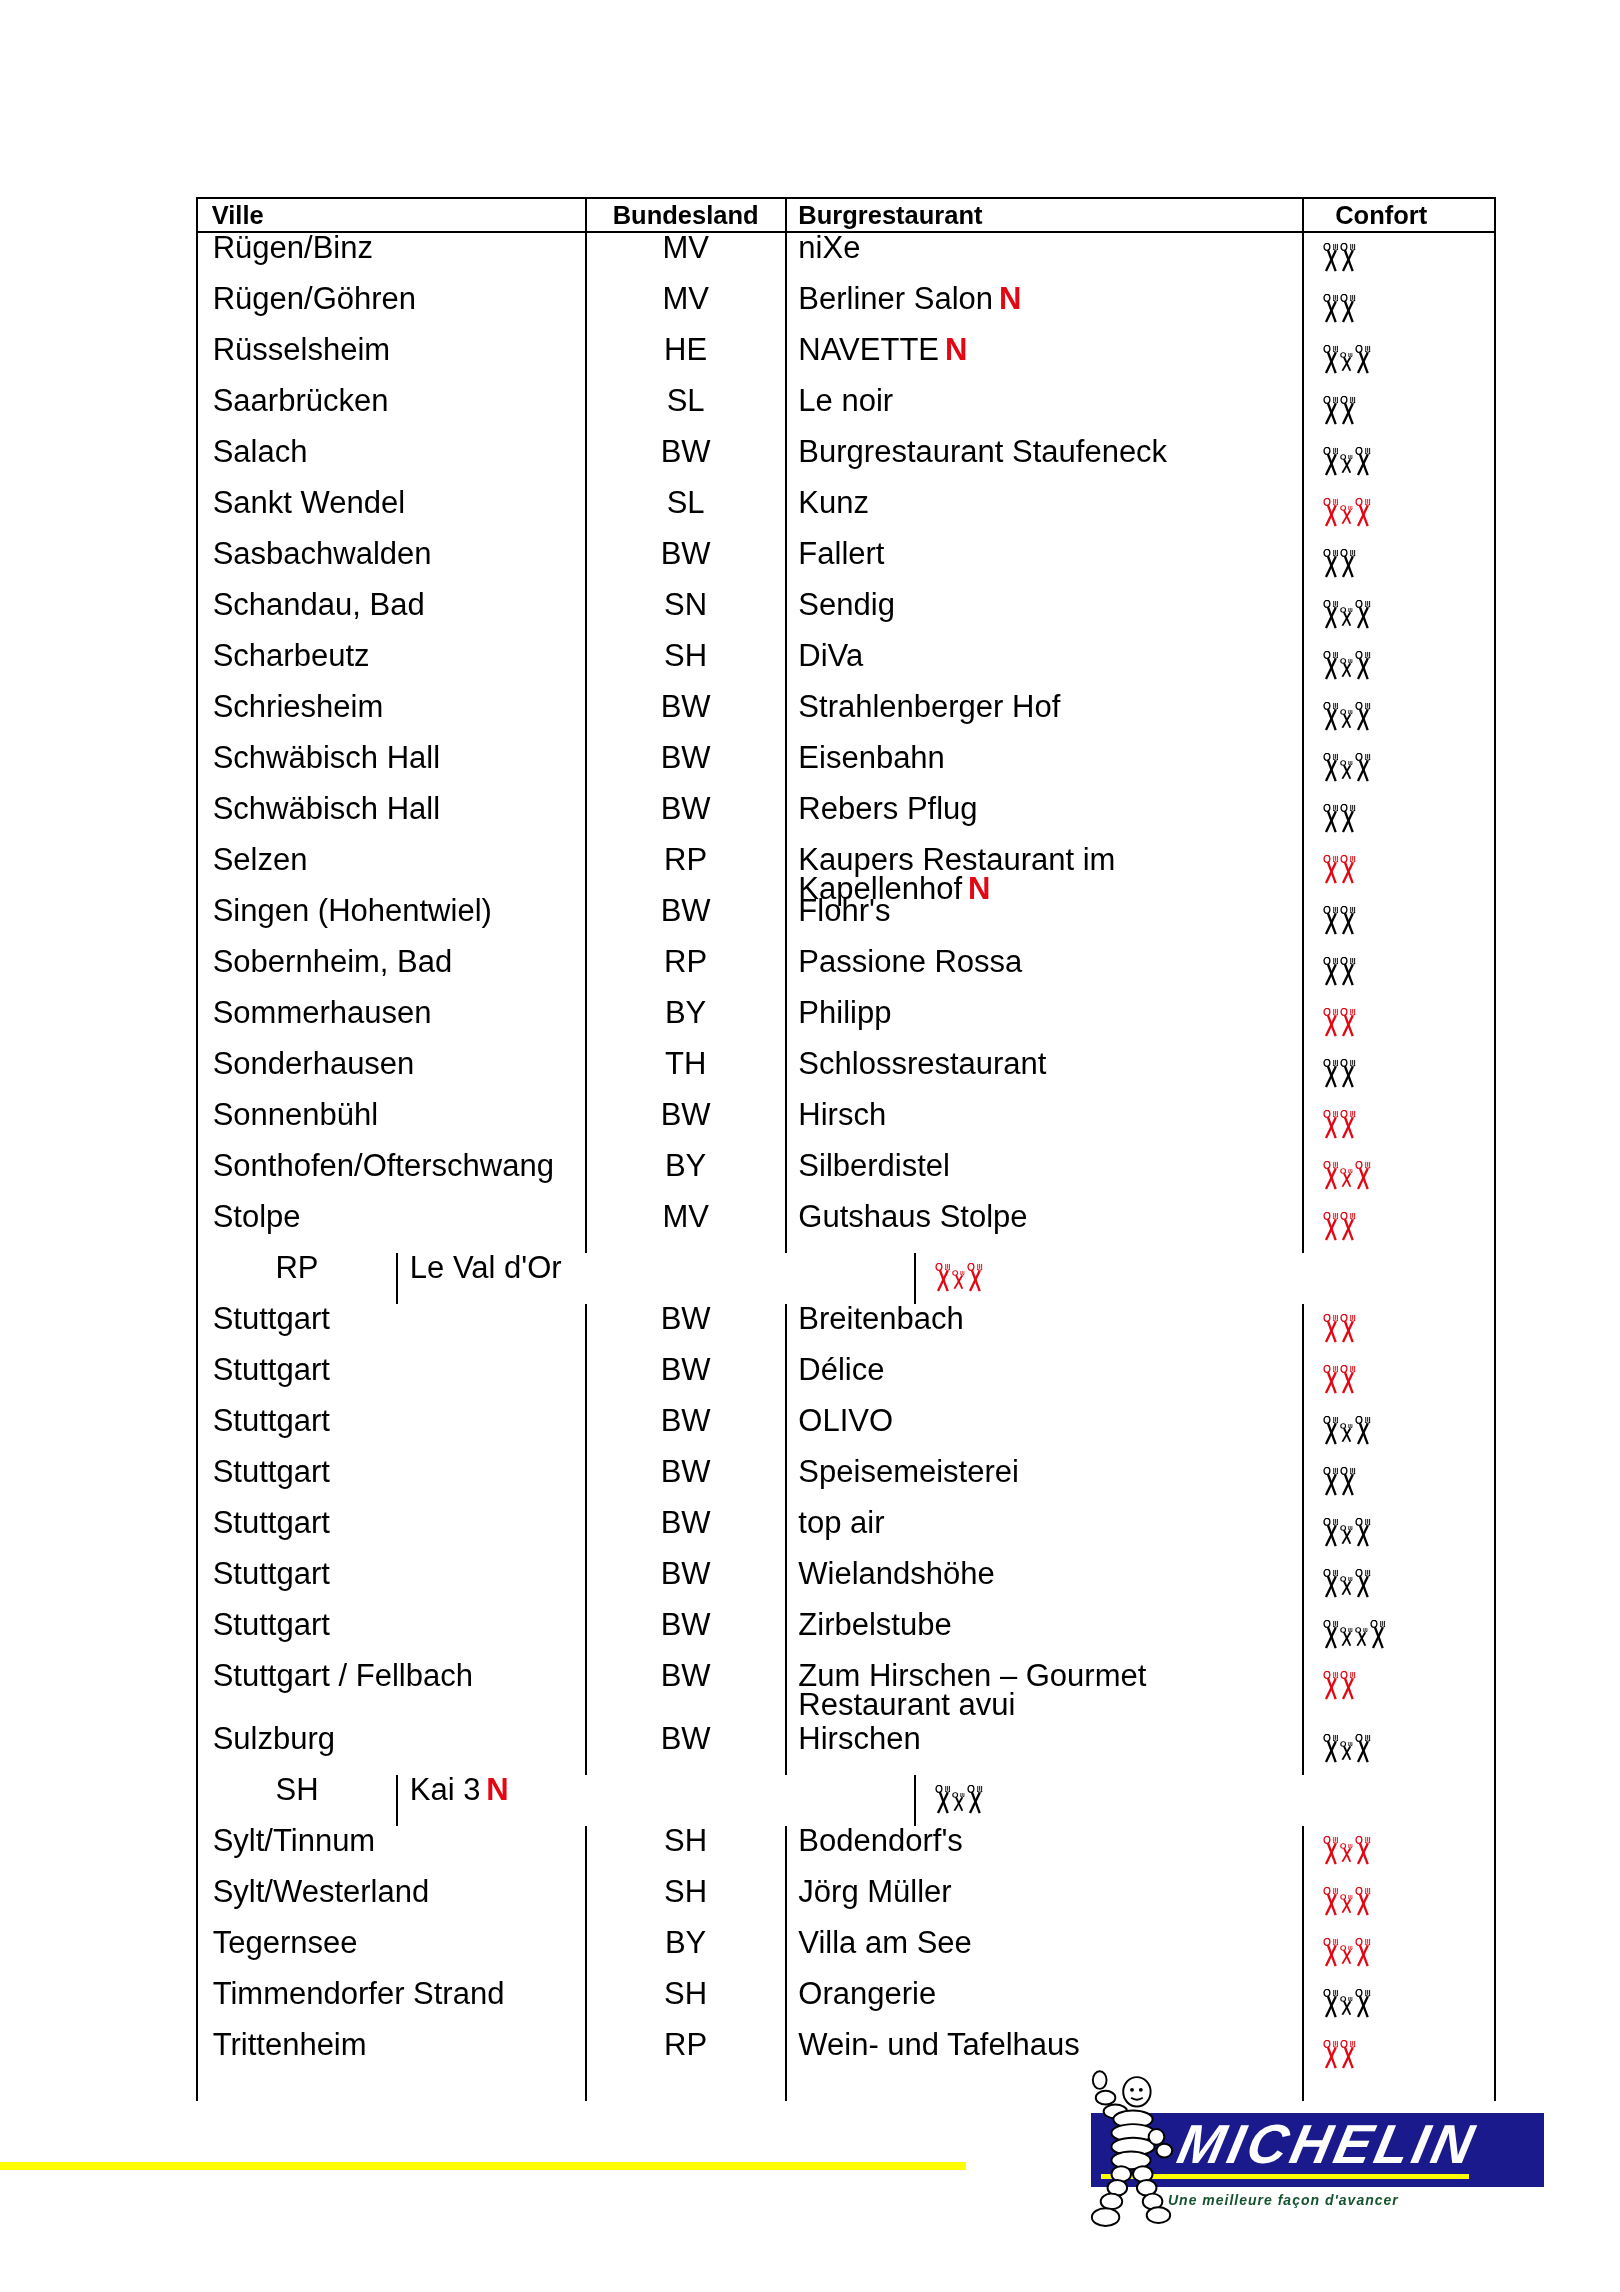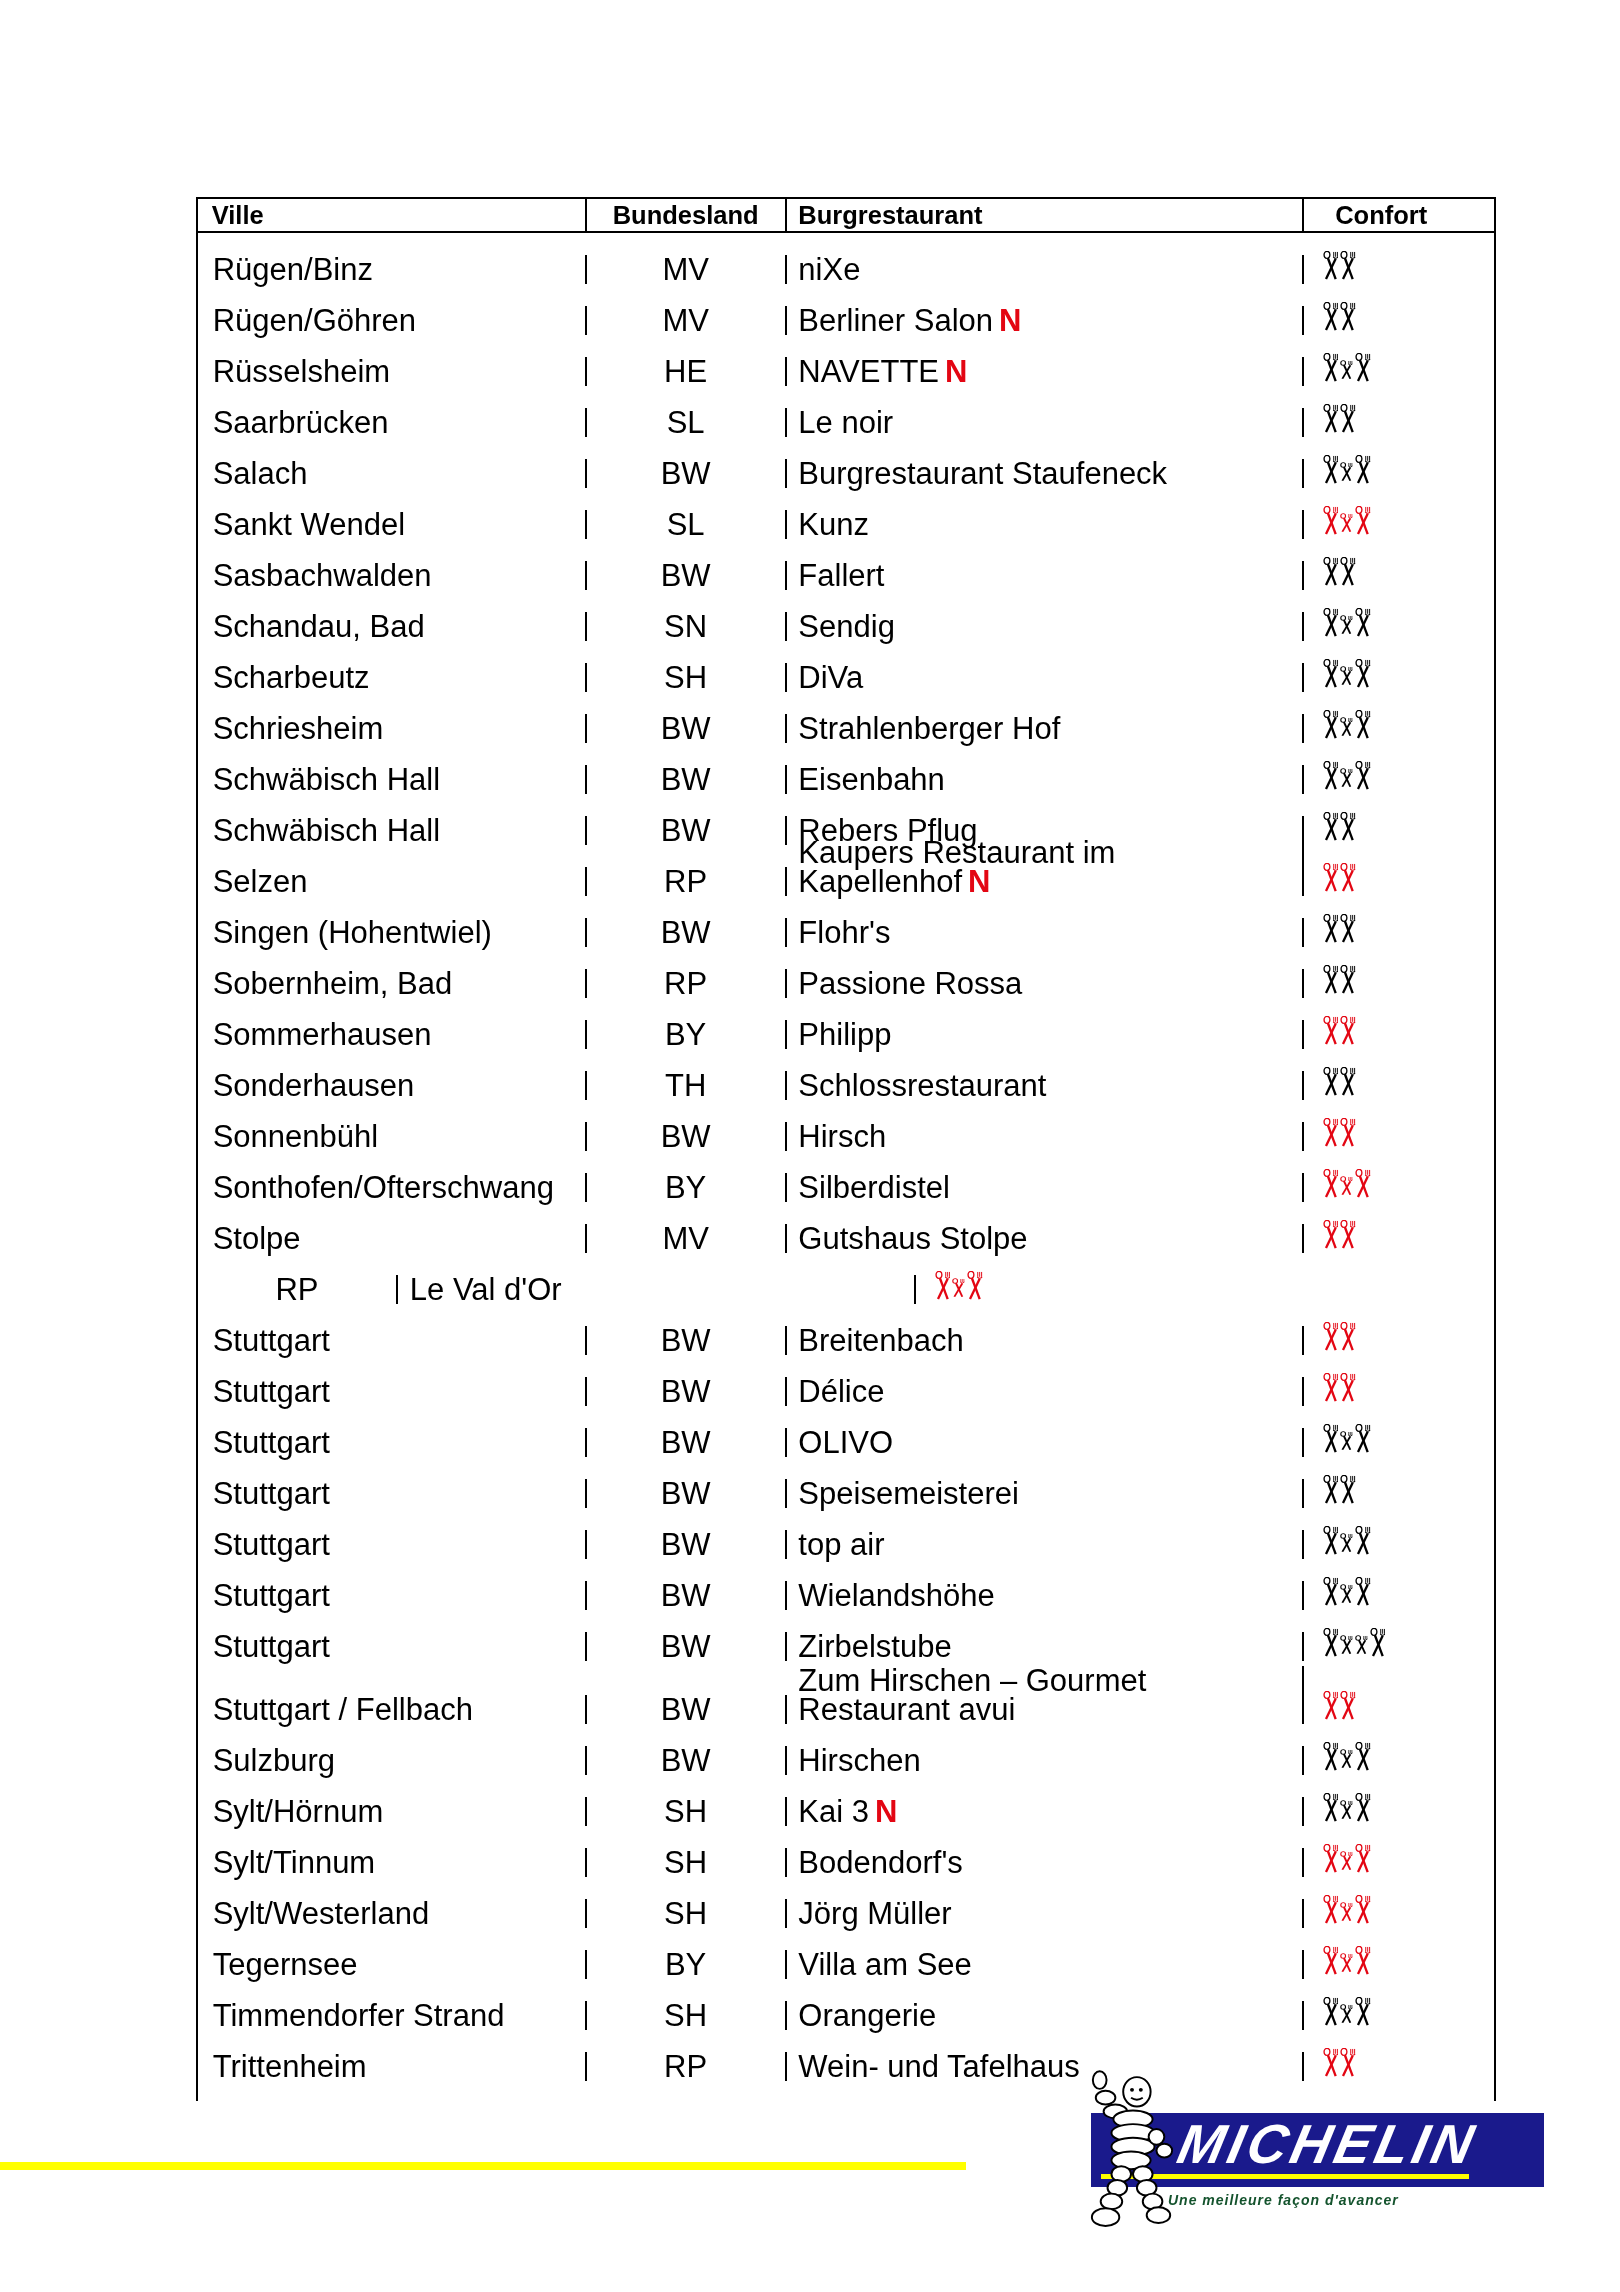--- a/index.html
+++ b/index.html
@@ -1,21 +1,21 @@
 <!DOCTYPE html>
 <html><head>
 <meta charset="utf-8">
 <style>
   html, body { margin: 0; padding: 0; background: #ffffff; }
   body { width: 1620px; height: 2293px; position: relative; overflow: hidden;
          font-family: "Liberation Sans", sans-serif; color: #000; }
 
   #tbl { position: absolute; left: 196px; top: 197px; width: 1296px;
          border-left: 2px solid #000; border-right: 2px solid #000; border-top: 2px solid #000; }
-  .trow { display: flex; position: relative; align-items: flex-end; }
+  .trow { display: flex; position: relative; }
   .cell { box-sizing: border-box; overflow: visible; }
   .c1 { width: 389px; border-right: 2px solid #000; padding-left: 14.7px; }
   .c2 { width: 200px; border-right: 2px solid #000000; text-align: center; }
   .c3 { width: 518px; border-right: 2px solid #000; padding-left: 11.8px; }
   .c4 { width: 190px; padding-left: 18.6px; }
 
   .hdr { height: 32px; border-bottom: 2px solid #000; font-weight: bold; font-size: 25.5px; line-height: 32px; }
   .hdr .c1 { padding-left: 13.7px; }
   .hdr .c4 { padding-left: 31px; }
 
@@ -1079,21 +1079,20 @@
                 <line x1="11" y1="1" x2="11" y2="6" stroke-width="1"></line>
                 <line x1="13" y1="1" x2="13" y2="6" stroke-width="1"></line>
                 <line x1="15" y1="1" x2="15" y2="6" stroke-width="1"></line>
                 <path d="M10.5 6 Q13 9 15.5 6" fill="none" stroke-width="1.2"></path>
                 <line x1="13" y1="8" x2="3" y2="29" stroke-width="2.4"></line>
               </g>
             </svg>
           </span></div>
   </div>
       <div class="trow drow">
-    <div class="cell c1"><span>Sylt/Hörnum</span></div>
     <div class="cell c2"><span>SH</span></div>
     <div class="cell c3"><span class="name">Kai 3</span><span class="newmark">N</span></div>
     <div class="cell c4"><span class="rating">
             <svg width="15.7" height="29" viewBox="0 0 16 30">
               <g transform="translate(0,0) scale(1,1)" fill="#000000" stroke="#000000">
                 <ellipse cx="4" cy="4" rx="3" ry="3.6" fill="none" stroke-width="1.4"></ellipse>
                 <line x1="5" y1="7.5" x2="13" y2="29" stroke-width="2.4"></line>
                 <line x1="11" y1="1" x2="11" y2="6" stroke-width="1"></line>
                 <line x1="13" y1="1" x2="13" y2="6" stroke-width="1"></line>
                 <line x1="15" y1="1" x2="15" y2="6" stroke-width="1"></line>

